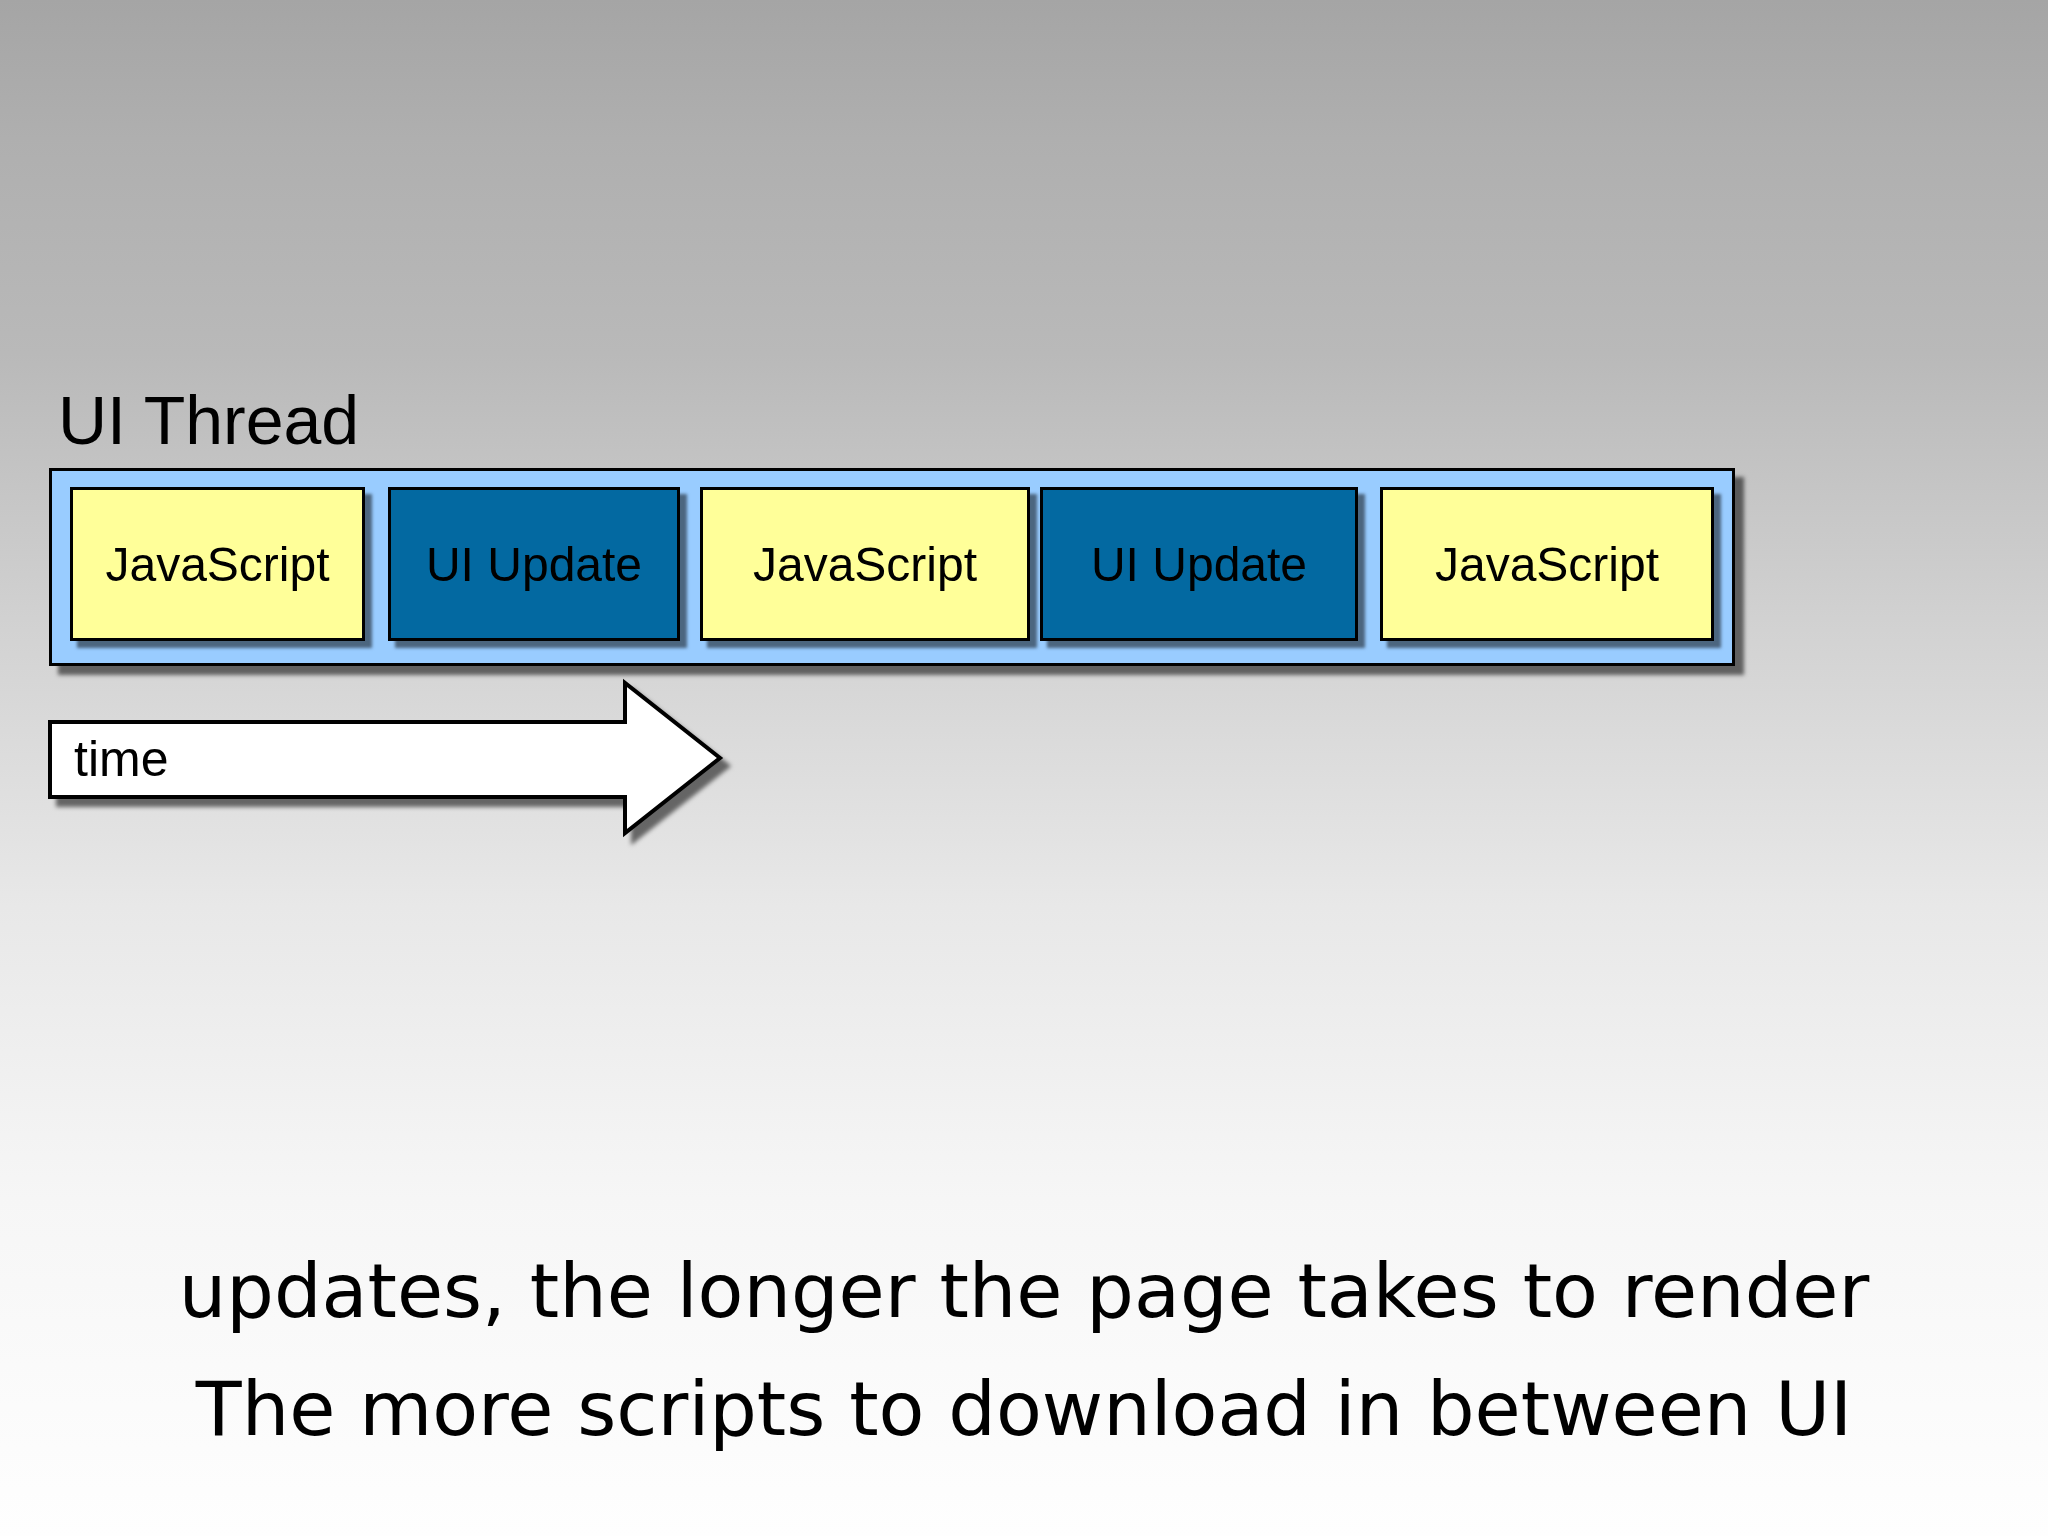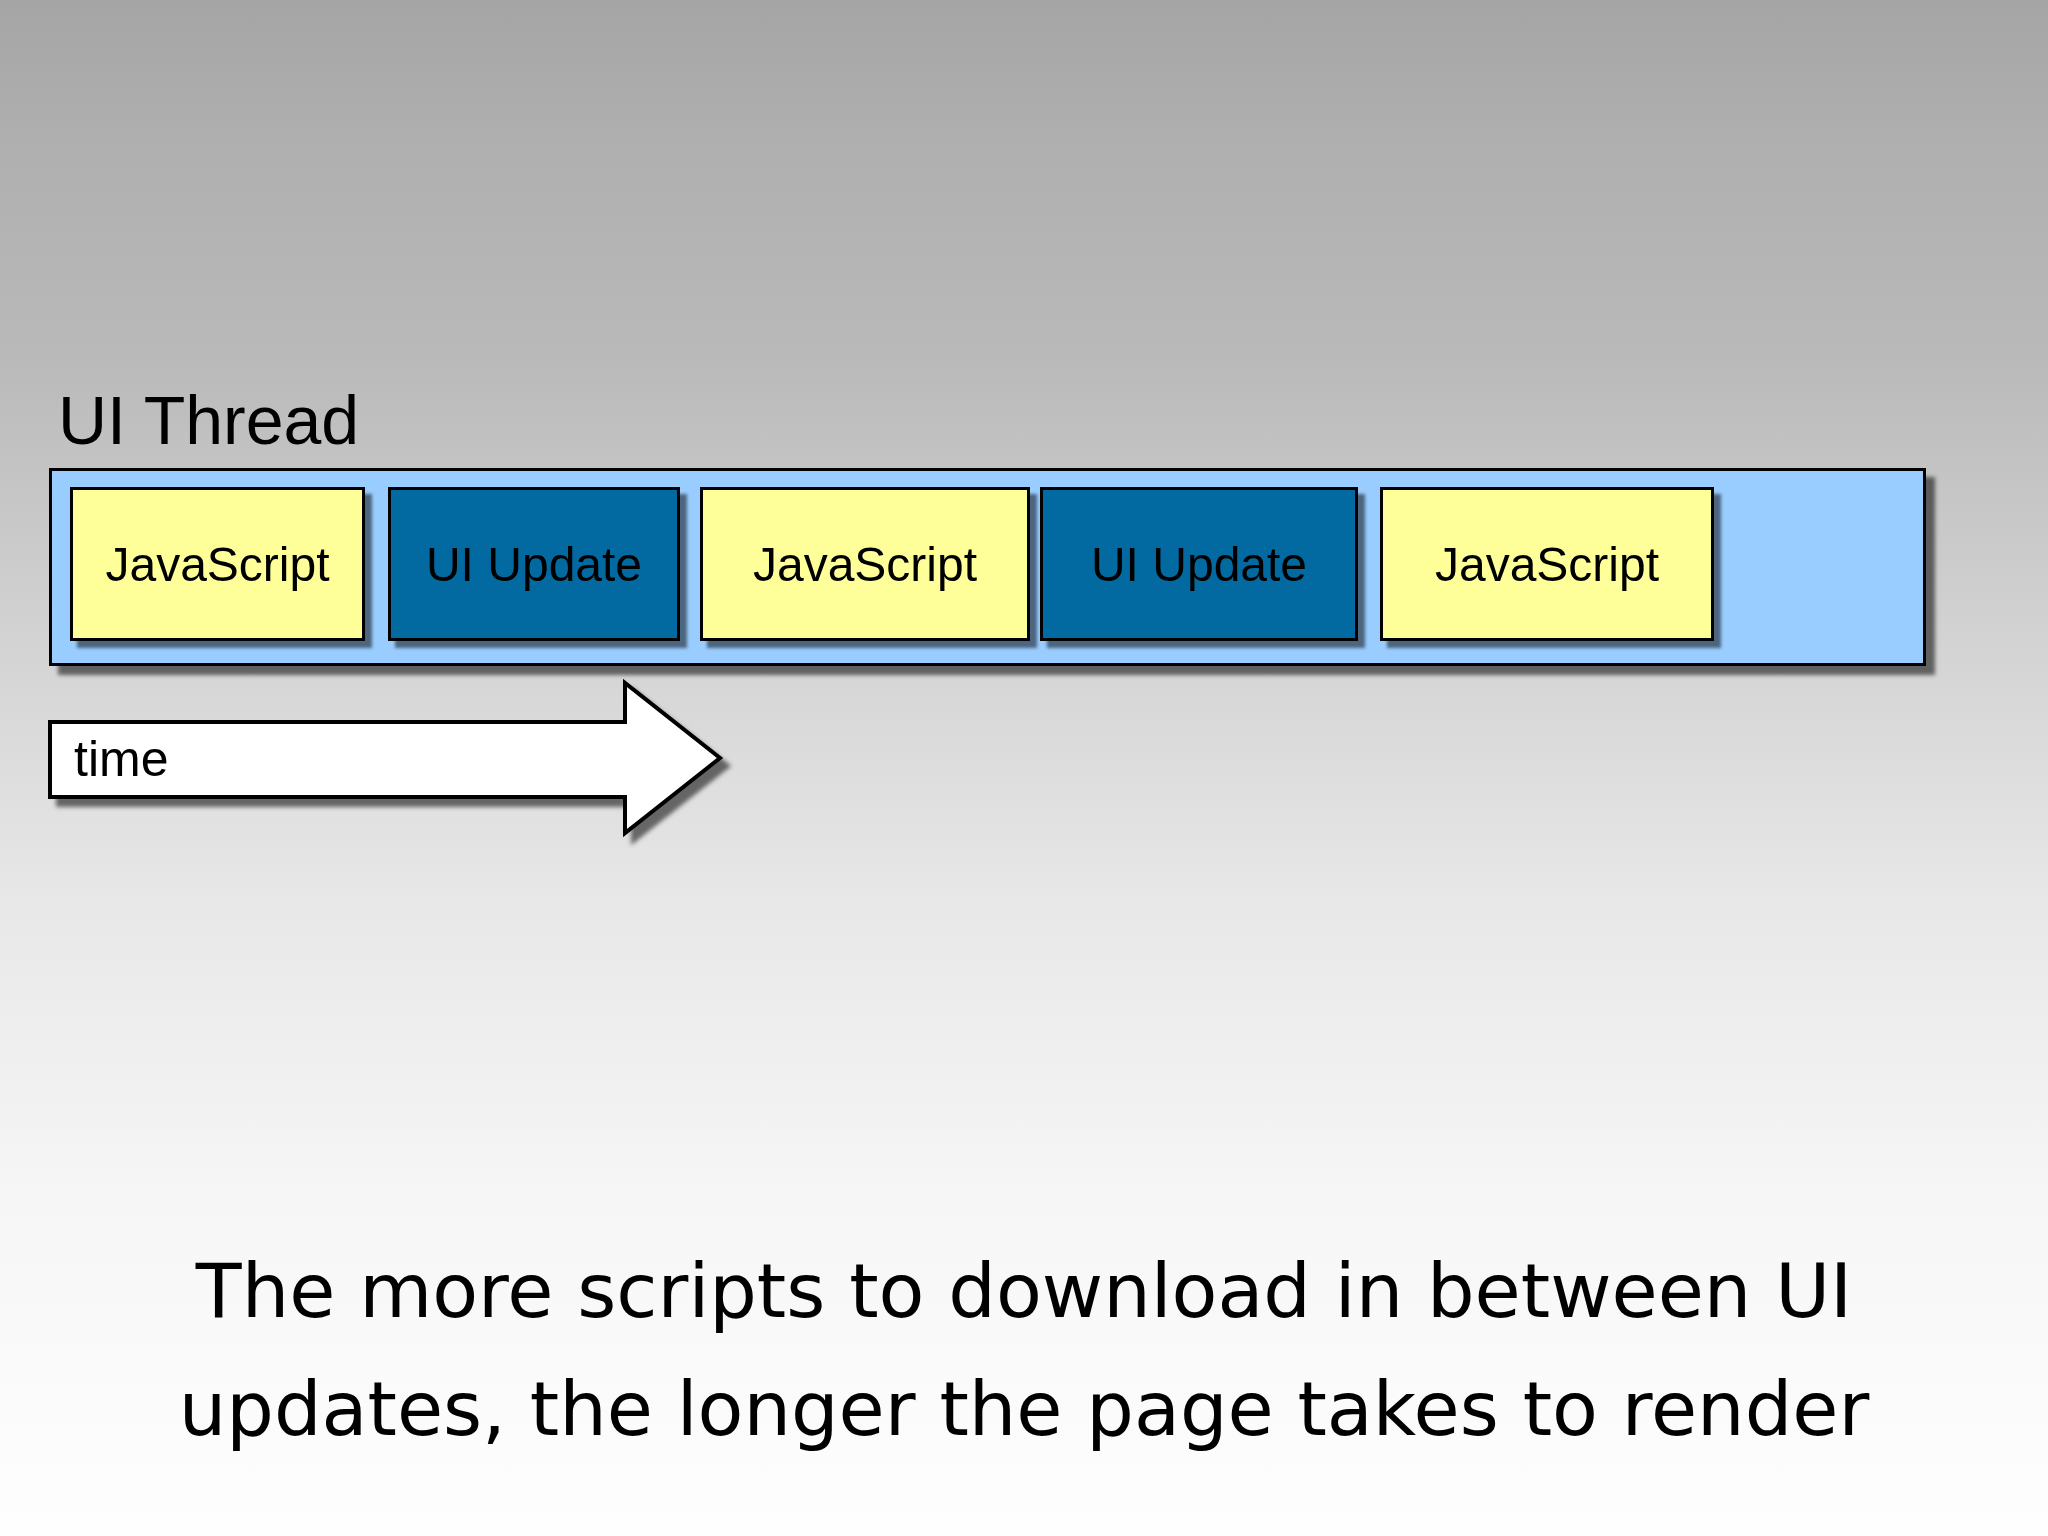--- a/index.html
+++ b/index.html
@@ -29,21 +29,21 @@
   .thread-label {
     position: absolute;
     left: 58px; top: 386px;
     font-size: 68px;
     line-height: 1;
   }
 
   .thread-bar {
     position: absolute;
     left: 49px; top: 468px;
-    width: 1877px; height: 198px;
+    width: 1686px; height: 198px;
     background: #99ccff;
     border: 3px solid #000;
     box-shadow: 9px 9px 4px rgba(0, 0, 0, 0.55);
   }
 
   .block {
     position: absolute;
     top: 16px;
     height: 154px;
     border: 3px solid #000;
@@ -107,17 +107,17 @@
     <div class="block js b5">JavaScript</div>
   </div>
 
   <svg class="time-arrow-svg" viewBox="0 0 760 200" aria-hidden="true">
     <polygon points="12,54 587,54 587,15 682,90 587,165 587,129 12,129"></polygon>
   </svg>
 
   <div class="time-label">time</div>
 
   <div class="body-text">
+    <div>updates, the longer the page takes to render</div>
     <div>The more scripts to download in between UI</div>
-    <div>updates, the longer the page takes to render</div>
   </div>
 
 </div>
 
 </body></html>

